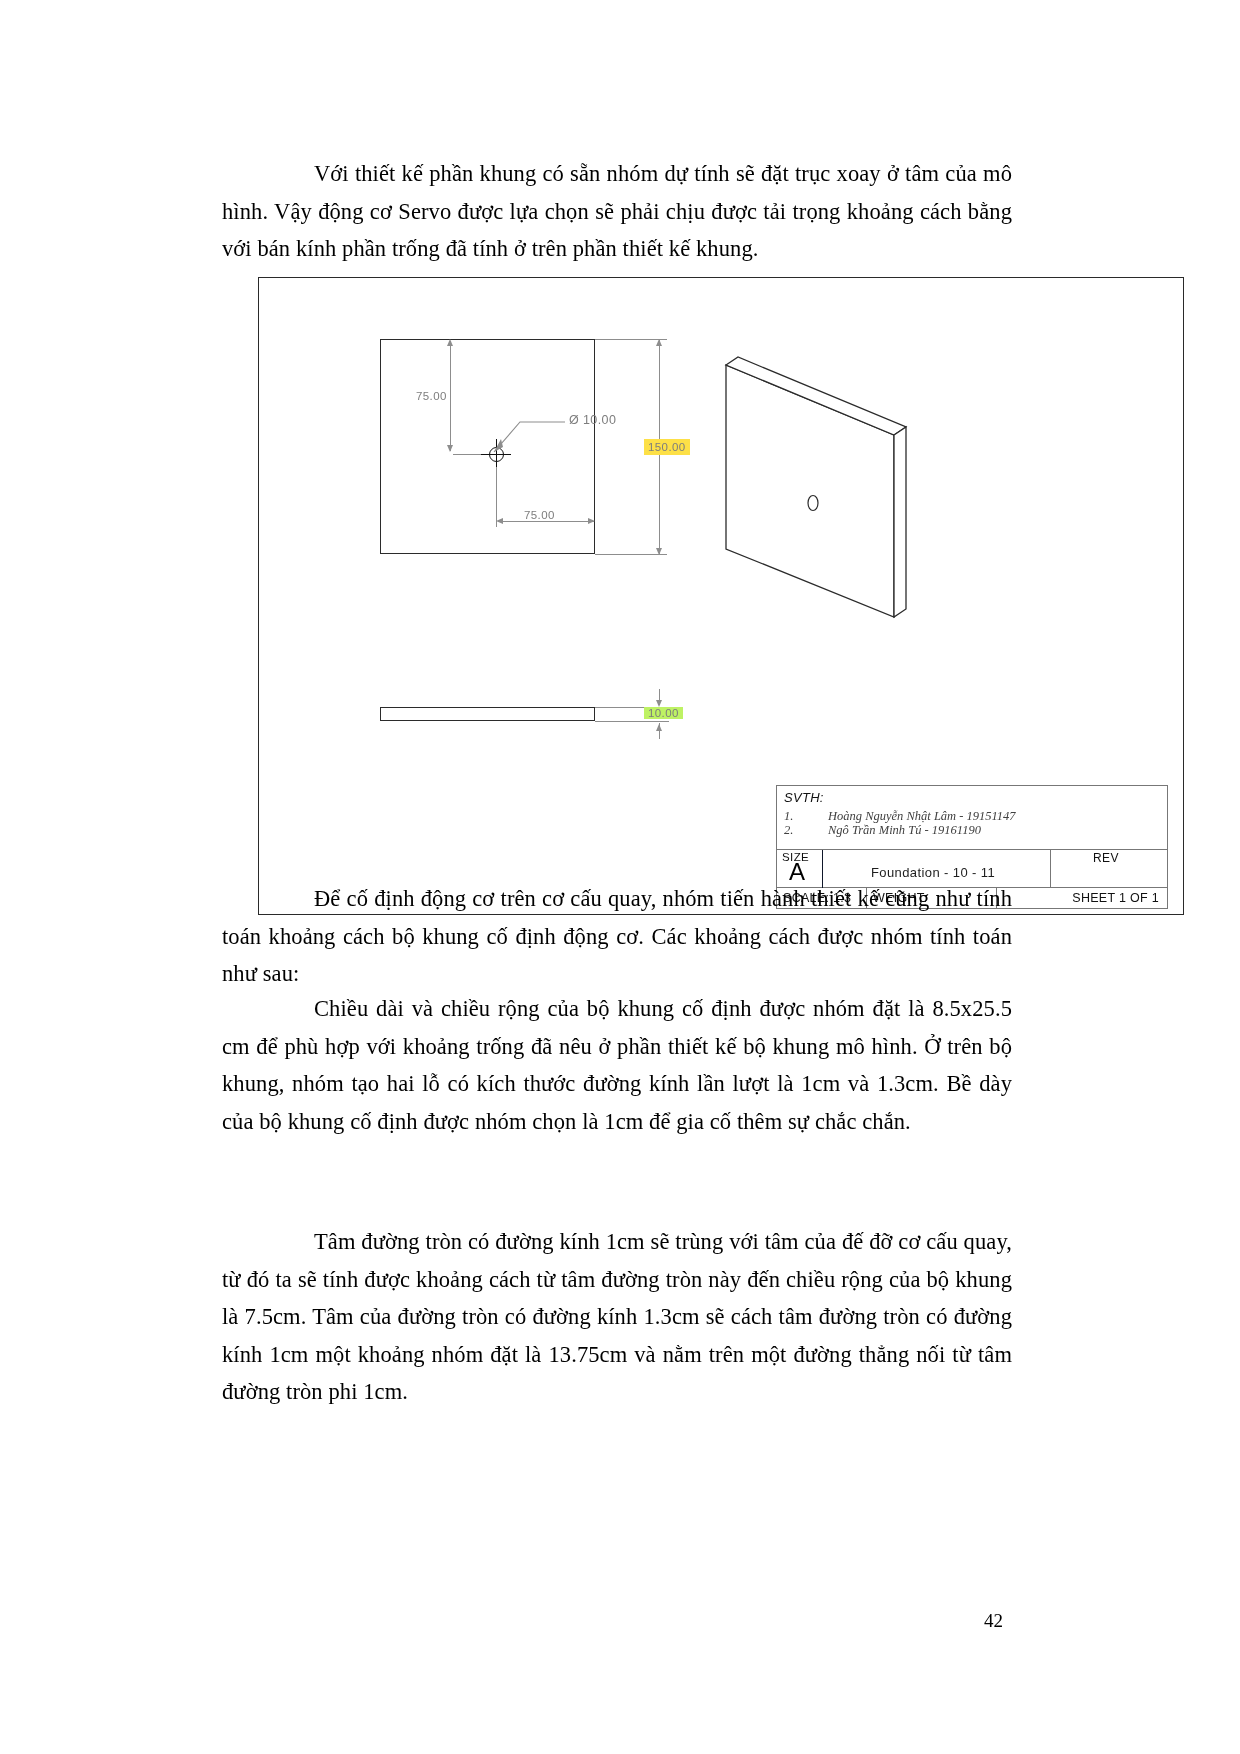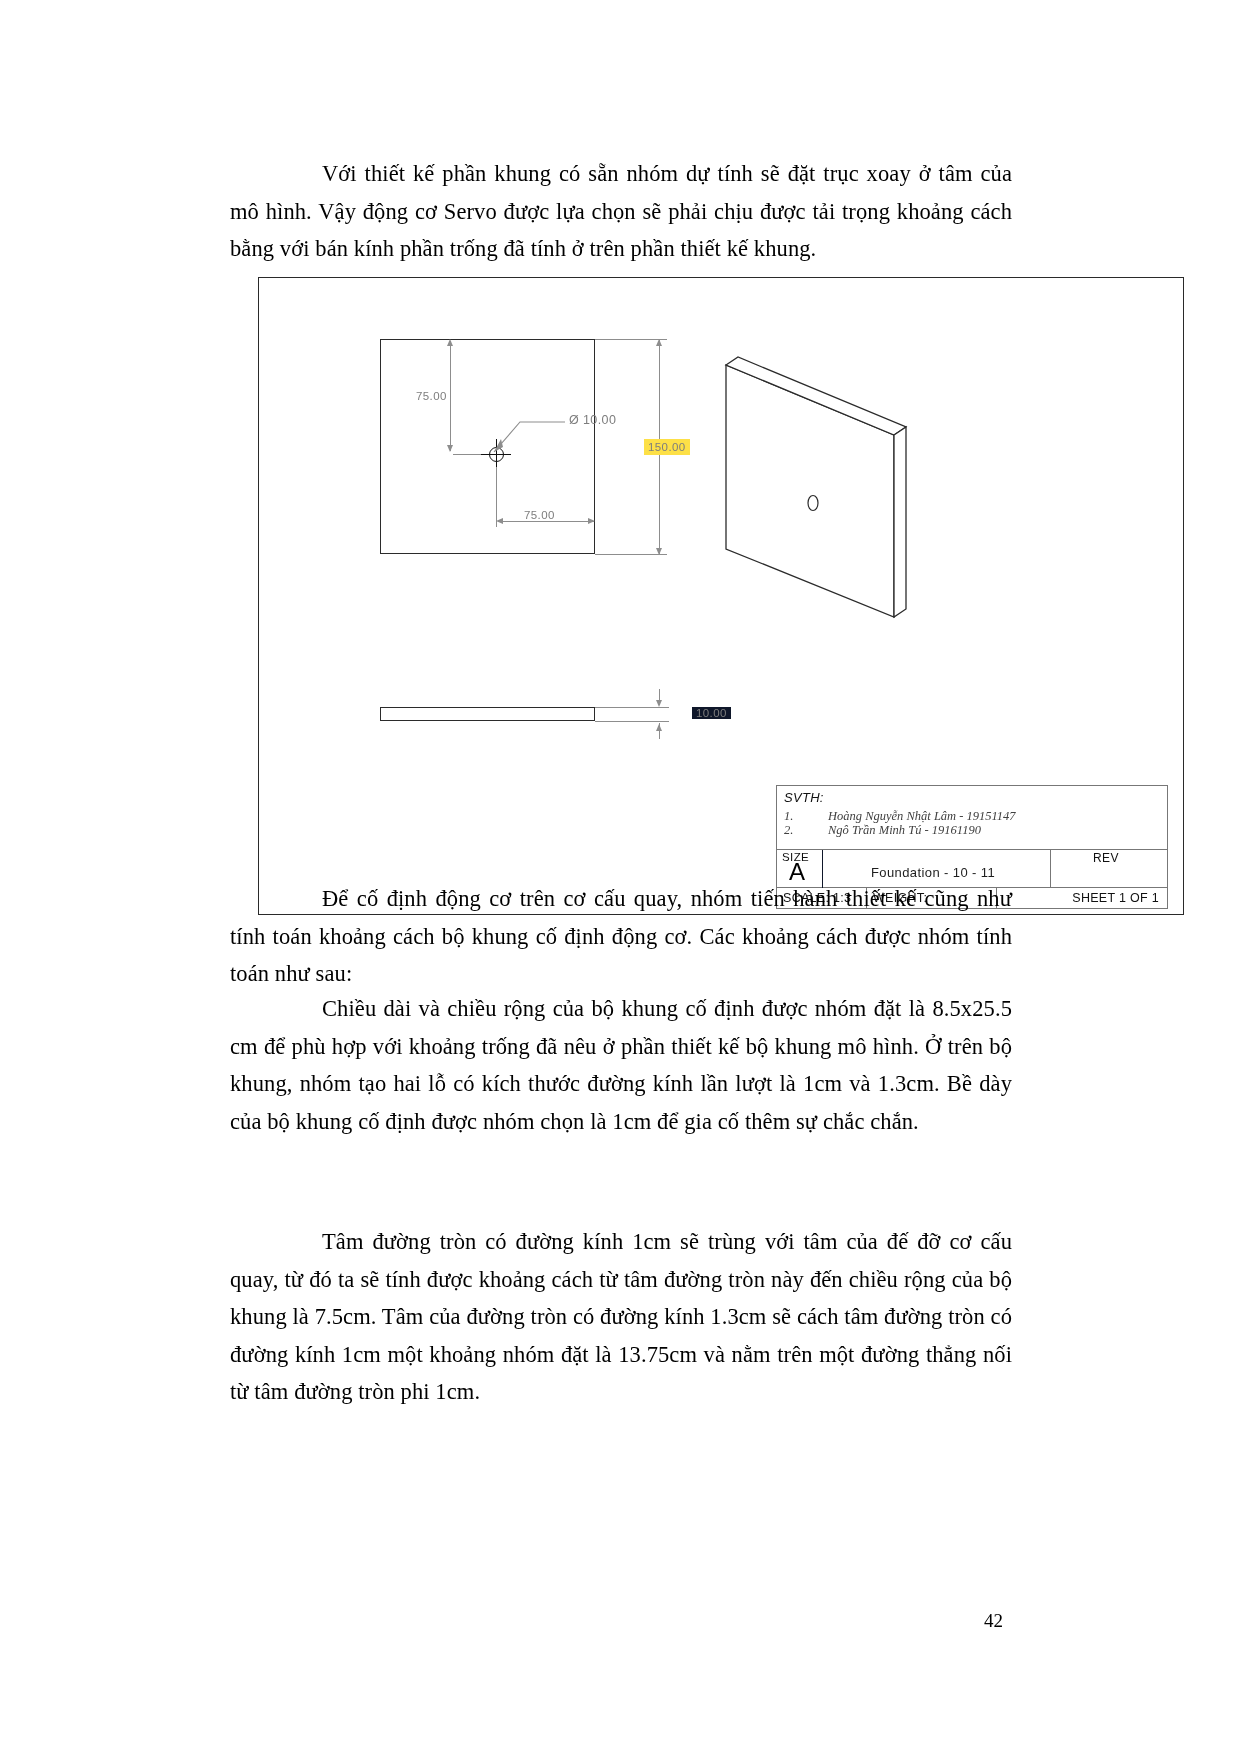--- a/index.html
+++ b/index.html
@@ -27,21 +27,21 @@
   .textcol {
     position: absolute;
     left: 222px;
     width: 790px;
   }
   .para {
     font-size: 22.5px;
     line-height: 37.5px;
     text-align: justify;
     text-justify: inter-word;
-    margin: 0 0 0 8px;
+    margin: 0 0 0 0;
     letter-spacing: 0.1px;
   }
   .para.indent { text-indent: 92px; }
 
   #p1 { top: 155px; }
   #p2 { top: 880px; }
   #p3 { top: 990px; }
   #p4 { top: 1223px; }
 
   
@@ -327,21 +327,21 @@
     <div class="dim-txt" style="left:386px; top:162px; background:#fde047; padding:2px 4px;">150.00</div>
 
     <div class="plate-side"></div>
 
     <div class="dim-line dim-h" style="left:337px; top:430px; width:74px;"></div>
     <div class="dim-line dim-h" style="left:337px; top:444px; width:74px;"></div>
     <div class="dim-line dim-v" style="left:401px; top:412px; height:16px;"></div>
     <div class="dim-line dim-v" style="left:401px; top:446px; height:16px;"></div>
     <div class="arrow arrow-down" style="left:398px; top:423px;"></div>
     <div class="arrow arrow-up" style="left:398px; top:447px;"></div>
-    <div class="dim-txt" style="left:386px; top:430px; background:#0f172a; padding:0 4px;margin-left:48px;">10.00</div>
+    <div class="dim-txt" style="left:386px; top:430px; background:#bef264; padding:0 4px;">10.00</div>
 
     <svg class="iso" viewBox="0 0 230 300">
 
       <polygon points="18,38 186,108 186,290 18,222" fill="#ffffff" stroke="#2b2b2b" stroke-width="1.3"></polygon>
 
       <polygon points="18,38 30,30 198,100 186,108" fill="#ffffff" stroke="#2b2b2b" stroke-width="1.3"></polygon>
 
       <polygon points="186,108 198,100 198,282 186,290" fill="#ffffff" stroke="#2b2b2b" stroke-width="1.3"></polygon>
 
       <ellipse cx="105" cy="176" rx="5" ry="7.5" fill="none" stroke="#2b2b2b" stroke-width="1.2"></ellipse>

